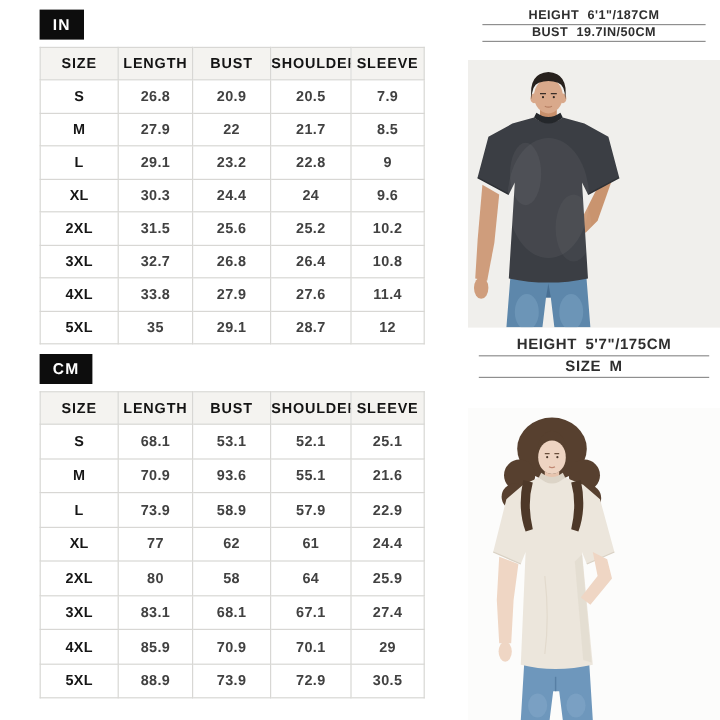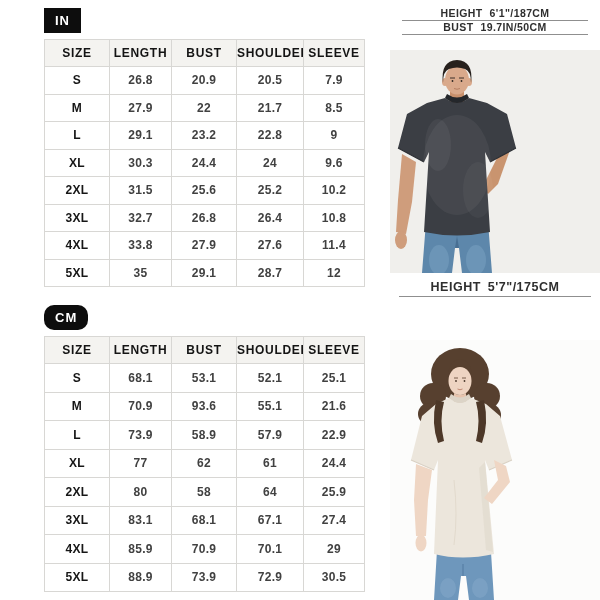--- a/index.html
+++ b/index.html
@@ -11,21 +11,21 @@
     --photo-bg-male:#f0efec; --photo-bg-female:#fcfcfb;
     --male-shirt:#3b3e44; --male-jeans:#5d87ab;
     --female-shirt:#ece6dc; --female-jeans:#6e97bc;
   }
   html,body{margin:0;padding:0;background:#ffffff;}
   .stage{
     position:relative;width:600px;height:600px;background:#ffffff;overflow:hidden;
     font-family:"Liberation Sans","DejaVu Sans",sans-serif;
   }
   
-  .left-col{position:absolute;left:44px;top:8px;width:320px;}
+  .left-col{position:absolute;left:33px;top:8px;width:320px;}
   .unit-badge{
     display:inline-block;background:var(--badge-bg);color:var(--badge-text);
     font-weight:bold;font-size:13px;line-height:13px;letter-spacing:1px;
     padding:6px 11px;
   }
   table.size-table{border-collapse:collapse;width:320px;table-layout:fixed;margin-top:6px;}
   table.size-table th,table.size-table td{
     border:1px solid var(--table-border);text-align:center;vertical-align:middle;
     padding:0;overflow:hidden;white-space:nowrap;
   }
@@ -33,21 +33,21 @@
     background:var(--header-bg);color:var(--header-text);
     font-size:12px;font-weight:bold;letter-spacing:0.7px;height:26px;
   }
   table.size-table td{
     background:#ffffff;color:var(--value-text);
     font-size:12px;font-weight:bold;letter-spacing:0.3px;
   }
   table.size-table td.size-col{color:var(--size-text);}
   table.table-in td{height:26.5px;}
   table.table-cm td{height:27.5px;}
-  .cm-badge{margin-top:18px;border-radius:10px;}
+  .cm-badge{margin-top:8px;}
   
   .right-col{position:absolute;left:390px;top:0;width:210px;height:600px;}
   .info-block{position:absolute;left:0;width:210px;text-align:center;color:var(--info-text);}
   .info-line{
     border-bottom:1px solid var(--info-line);
     font-weight:bold;white-space:nowrap;
   }
   .info-block-1{top:7px;font-size:10.5px;letter-spacing:0.4px;}
   .info-block-1 .info-line{margin:0 12px;line-height:13px;height:13px;}
   .info-block-2{top:279px;font-size:12.5px;letter-spacing:0.5px;}
@@ -265,20 +265,23 @@
         <circle cx="62.5" cy="31" r="0.9" fill="#2f2722"></circle>
         <circle cx="71.5" cy="31" r="0.9" fill="#2f2722"></circle>
         <path d="M64,38.5 Q67,40 70,38.5" stroke="#b67f62" stroke-width="1" fill="none"></path>
       </svg>
     </div>
 
     <div class="info-block info-block-2">
       <div class="info-line">
         <span class="lbl">HEIGHT</span><span class="val">5'7"/175CM</span>
       </div>
+      <div class="info-line">
+        <span class="lbl">SIZE</span><span class="val">M</span>
+      </div>
     </div>
 
     <div class="photo photo-female">
       <svg width="210" height="260" viewBox="0 0 210 260">
 
         <g fill="#57402f">
           <ellipse cx="70" cy="34" rx="29" ry="26"></ellipse>
           <circle cx="43" cy="56" r="13"></circle>
             <circle cx="97" cy="56" r="13"></circle>
           <circle cx="39" cy="74" r="11"></circle>

